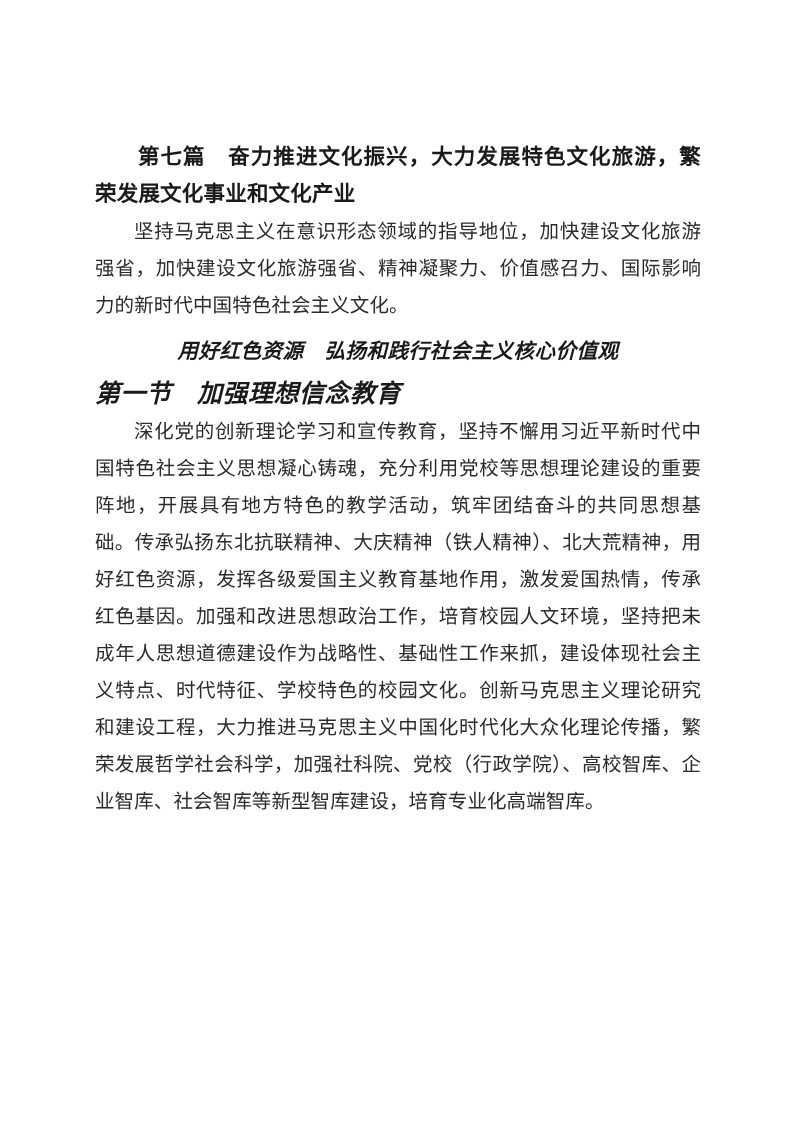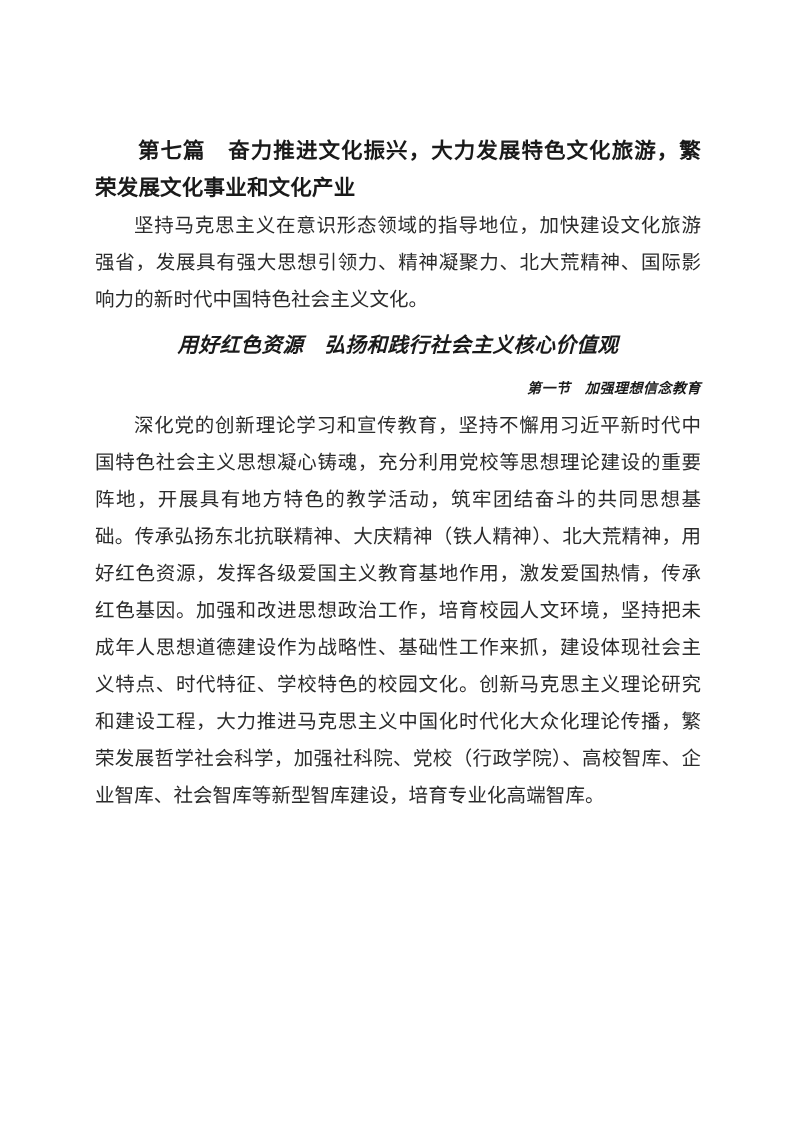--- a/index.html
+++ b/index.html
@@ -11,21 +11,21 @@
 
   body {
     font-family: "DejaVu Serif", "Liberation Serif", serif;
     -webkit-font-smoothing: antialiased;
   }
 
   .page {
     position: relative;
     width: 793px;
     height: 974px;
-    margin: 0 auto;
+    margin: 6px auto;
     background: #ffffff;
     box-sizing: border-box;
     overflow: hidden;
   }
 
   .content {
     position: absolute;
     left: 95px;
     top: 132px;
     width: 606px;
@@ -54,25 +54,25 @@
     color: #1a1a1a;
     text-align: center;
     line-height: 36px;
     margin: 12px 0 0 0;
     letter-spacing: 0.5px;
   }
 
   
   .section-heading {
     font-family: "DejaVu Serif", "Liberation Serif", serif;
-    font-size: 14px;
+    font-size: 25px;
     font-weight: 700;
     font-style: italic;
     color: #1a1a1a;
-    text-align: right;
+    text-align: left;
     line-height: 36px;
     margin: 10px 0 0 0;
     letter-spacing: 0.5px;
   }
 
   
   .body-para {
     font-family: "DejaVu Serif", "Liberation Serif", serif;
     font-size: 19.5px;
     font-weight: 400;
@@ -103,21 +103,21 @@
 </style>
 </head>
 <body>
 
 <div class="page">
 
   <div class="content">
 
     <h1 class="part-title">第七篇　奋力推进文化振兴，大力发展特色文化旅游，繁荣发展文化事业和文化产业</h1>
 
-    <p class="body-para">坚持马克思主义在意识形态领域的指导地位，加快建设文化旅游强省，发展具有强大思想引领力、精神凝聚力、北大荒精神、国际影响力的新时代中国特色社会主义文化。</p>
+    <p class="body-para">坚持马克思主义在意识形态领域的指导地位，加快建设文化旅游强省，加快建设文化旅游强省、精神凝聚力、价值感召力、国际影响力的新时代中国特色社会主义文化。</p>
 
     <h2 class="chapter-heading gap-before-chapter">用好红色资源　弘扬和践行社会主义核心价值观</h2>
 
 
     <h3 class="section-heading gap-before-section">第一节　加强理想信念教育</h3>
 
     <p class="body-para">深化党的创新理论学习和宣传教育，坚持不懈用习近平新时代中国特色社会主义思想凝心铸魂，充分利用党校等思想理论建设的重要阵地，开展具有地方特色的教学活动，筑牢团结奋斗的共同思想基础。传承弘扬东北抗联精神、大庆精神（铁人精神）、北大荒精神，用好红色资源，发挥各级爱国主义教育基地作用，激发爱国热情，传承红色基因。加强和改进思想政治工作，培育校园人文环境，坚持把未成年人思想道德建设作为战略性、基础性工作来抓，建设体现社会主义特点、时代特征、学校特色的校园文化。创新马克思主义理论研究和建设工程，大力推进马克思主义中国化时代化大众化理论传播，繁荣发展哲学社会科学，加强社科院、党校（行政学院）、高校智库、企业智库、社会智库等新型智库建设，培育专业化高端智库。</p>
 
   </div>
 

